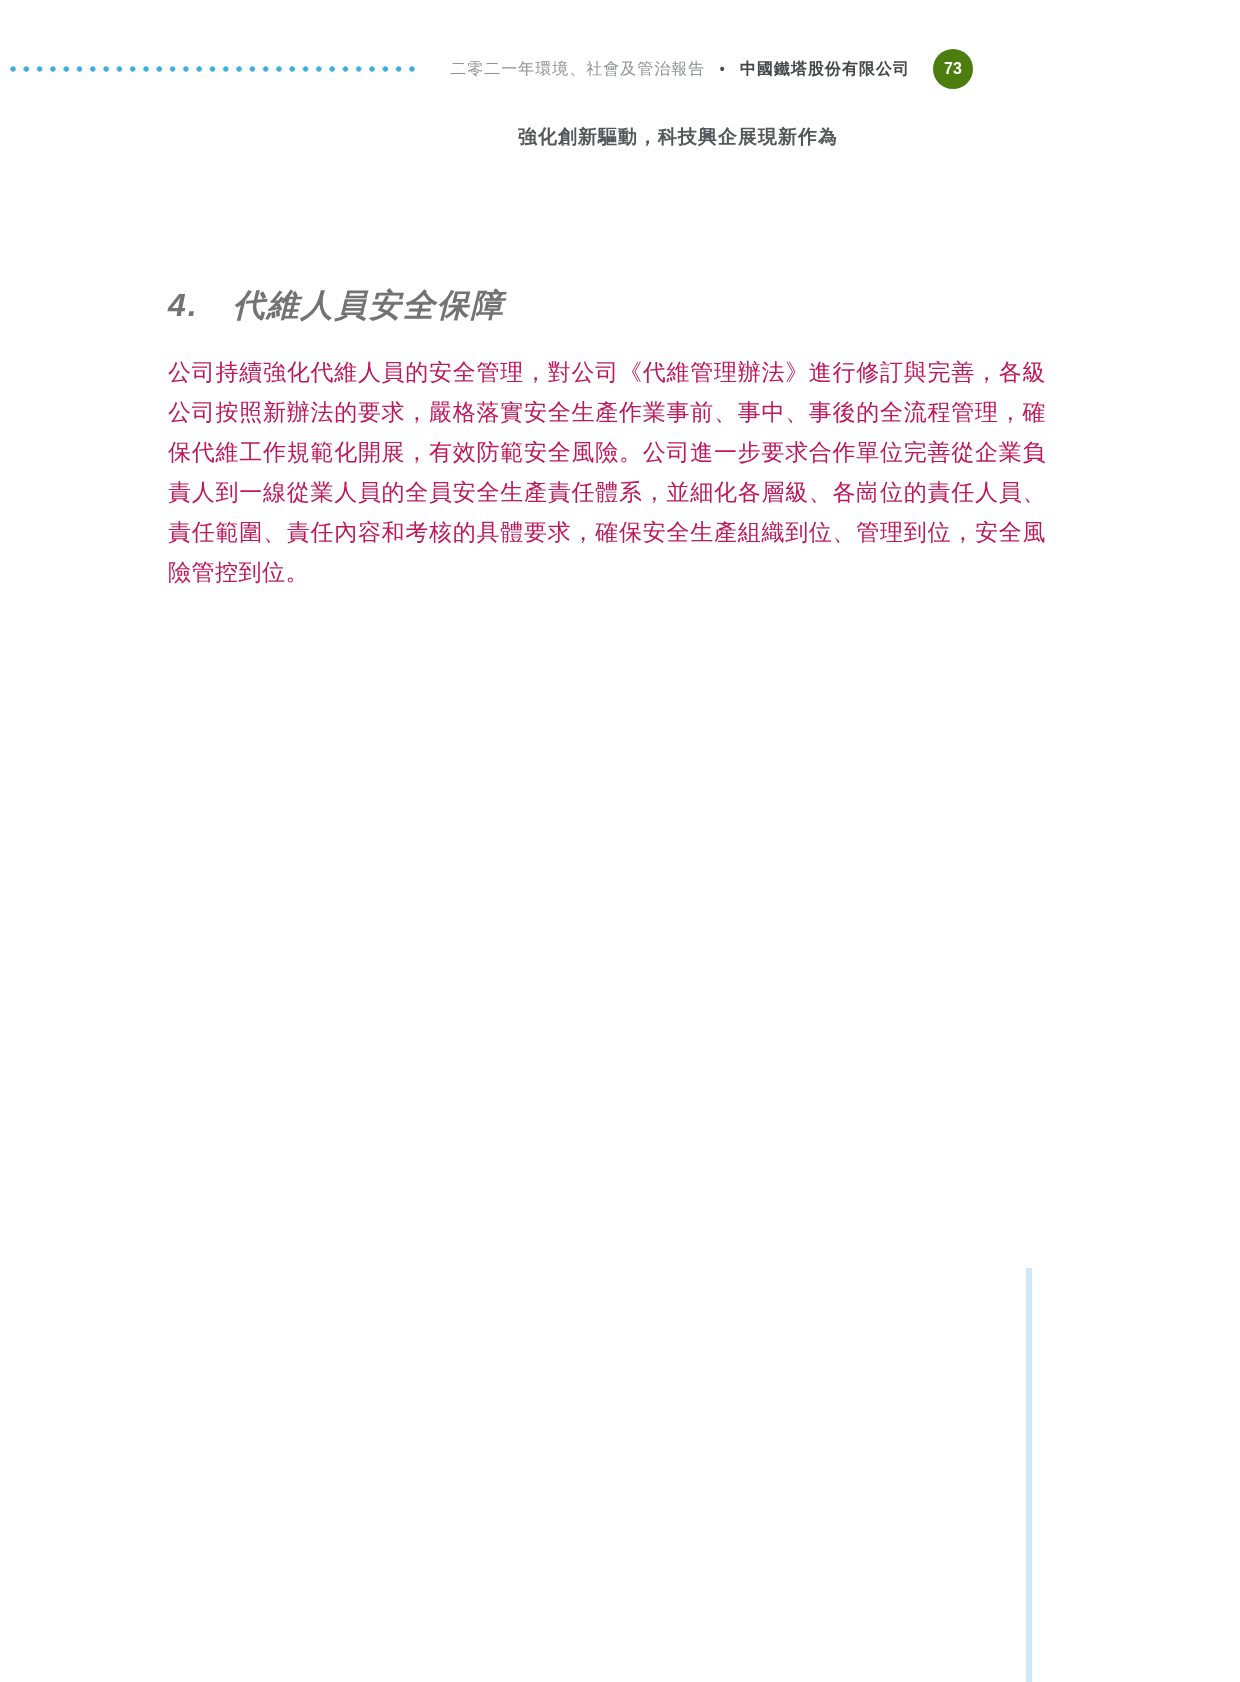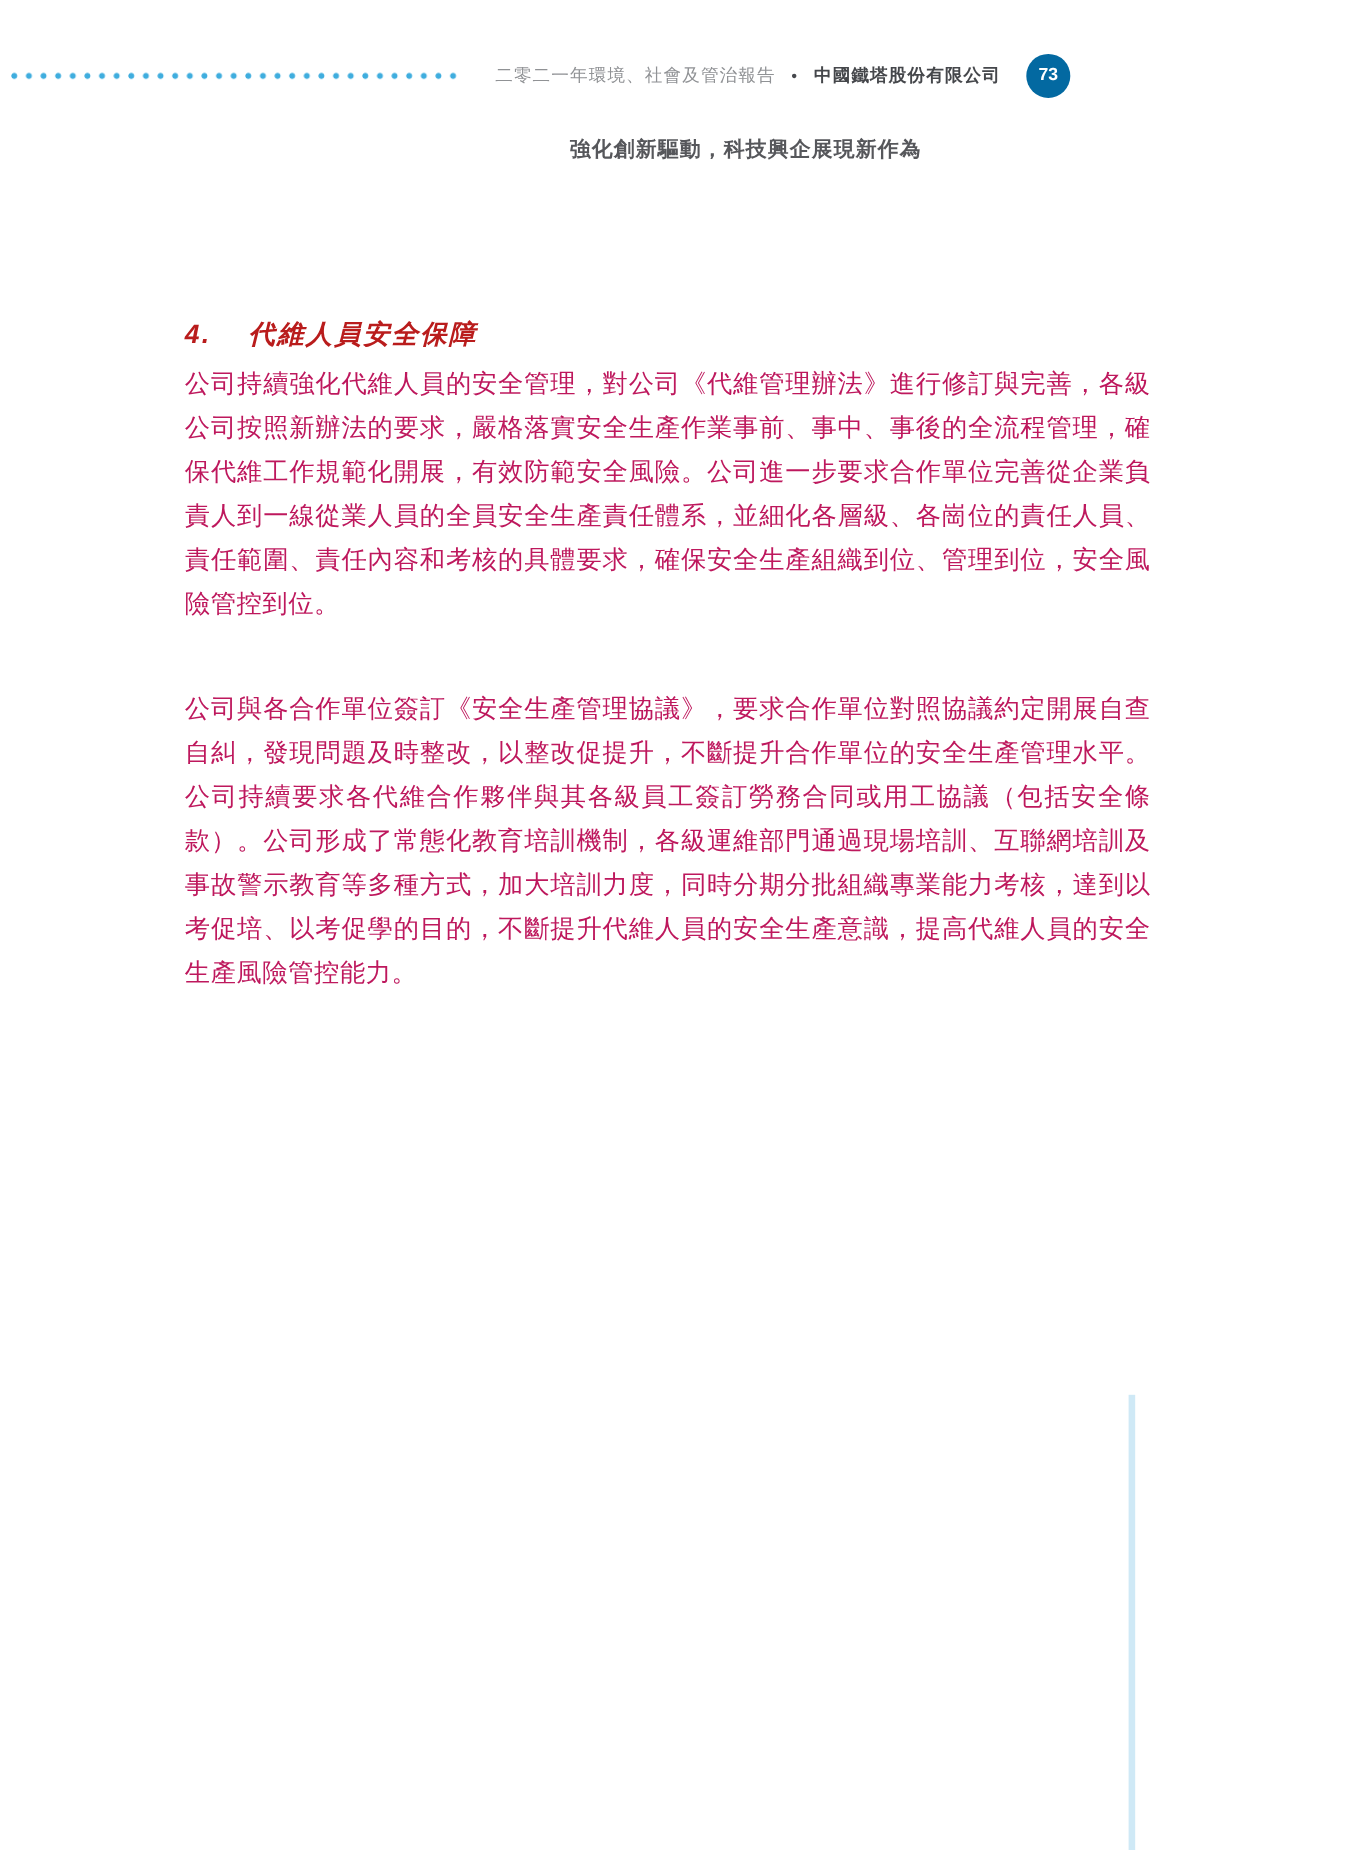--- a/index.html
+++ b/index.html
@@ -51,21 +51,21 @@
   }
   .header-text .company-name {
     color: #45474b;
     font-weight: bold;
   }
   .page-number-badge {
     width: 40px;
     height: 40px;
     margin-left: 23px;
     border-radius: 50%;
-    background: #0369a1;
+    background: #4d7c0f;
     color: #ffffff;
     font-size: 16px;
     font-weight: bold;
     display: flex;
     align-items: center;
     justify-content: center;
     flex: none;
   }
 
   
@@ -83,26 +83,26 @@
 
   
   .content {
     position: absolute;
     top: 290px;
     left: 168px;
     width: 878px;
     color: #56575b;
   }
   .section-heading {
-    font-size: 24px;
+    font-size: 32px;
     line-height: 30px;
     font-weight: bold;
     font-style: italic;
-    color: #b91c1c;
-    margin-bottom: 8px;
+    color: #737373;
+    margin-bottom: 32px;
     letter-spacing: 2px;
   }
   .section-heading .section-number { margin-right: 34px; }
   .body-paragraph {
     font-size: 23px;
     line-height: 40px;
     letter-spacing: 0.5px;
     text-align: justify;
     color: #be185d;
     margin-bottom: 56px;
@@ -135,18 +135,17 @@
     </div>
   </header>
 
   <div class="chapter-subtitle">強化創新驅動，科技興企展現新作為</div>
 
   <main class="content">
     <h2 class="section-heading">
       <span class="section-number">4.</span><span class="section-title">代維人員安全保障</span>
     </h2>
     <p class="body-paragraph">公司持續強化代維人員的安全管理，對公司《代維管理辦法》進行修訂與完善，各級公司按照新辦法的要求，嚴格落實安全生產作業事前、事中、事後的全流程管理，確保代維工作規範化開展，有效防範安全風險。公司進一步要求合作單位完善從企業負責人到一線從業人員的全員安全生產責任體系，並細化各層級、各崗位的責任人員、責任範圍、責任內容和考核的具體要求，確保安全生產組織到位、管理到位，安全風險管控到位。</p>
-    <p class="body-paragraph">公司與各合作單位簽訂《安全生產管理協議》，要求合作單位對照協議約定開展自查自糾，發現問題及時整改，以整改促提升，不斷提升合作單位的安全生產管理水平。公司持續要求各代維合作夥伴與其各級員工簽訂勞務合同或用工協議（包括安全條款）。公司形成了常態化教育培訓機制，各級運維部門通過現場培訓、互聯網培訓及事故警示教育等多種方式，加大培訓力度，同時分期分批組織專業能力考核，達到以考促培、以考促學的目的，不斷提升代維人員的安全生產意識，提高代維人員的安全生產風險管控能力。</p>
   </main>
 
   <div class="edge-strip"></div>
 
 </div>
 
 </body></html>

